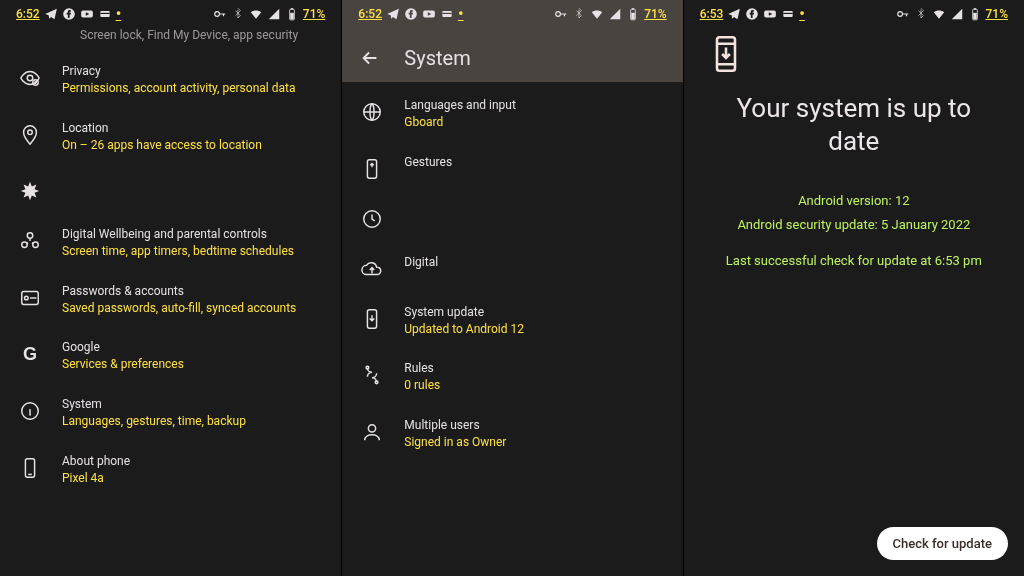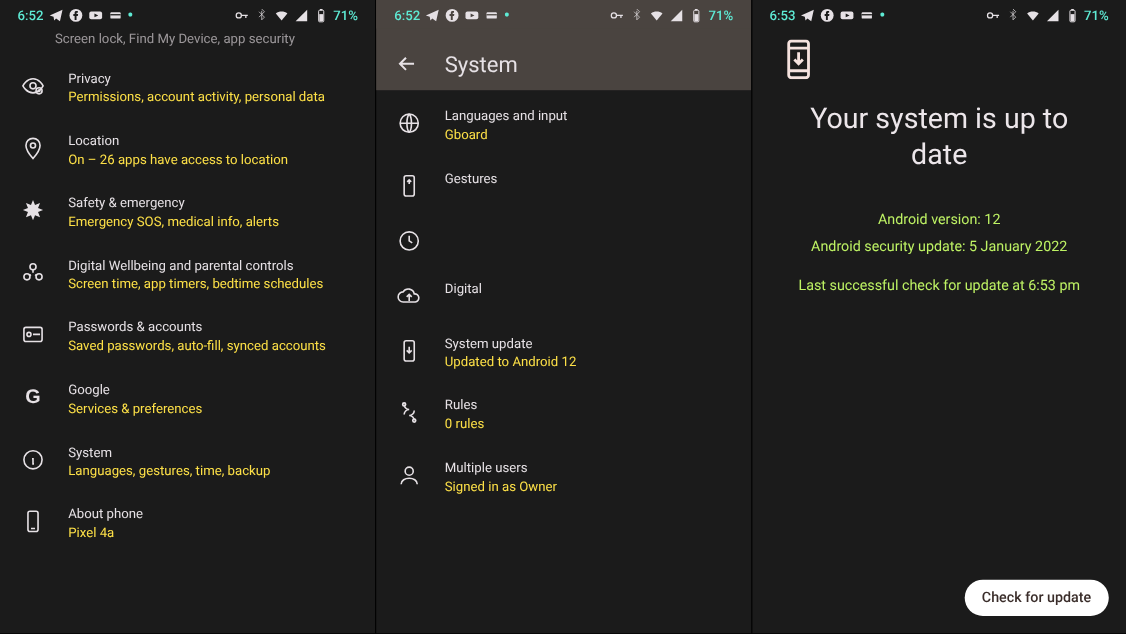--- a/index.html
+++ b/index.html
@@ -9,29 +9,30 @@
   }
   .phone {
     width:341.33px; height:576px; background:#1b1b1b; color:#e6e1e5;
     display:flex; flex-direction:column; position:relative;
   }
   .phone + .phone { border-left:1px solid #000; }
   
   .statusbar {
     display:flex; justify-content:space-between; align-items:center;
     padding:6px 16px 4px 16px; font-size:12px; font-weight:500;
-    color:#5eead4;
+    color:#fde047;
+    text-decoration:underline;
   }
   .status-left, .status-right { display:flex; align-items:center; gap:4px; }
   .sb-ico { display:inline-flex; width:14px; height:14px; }
   .sb-ico svg { width:14px; height:14px; }
   .sb-sep { font-size:16px; line-height:1; }
   
   .truncated {
-    color:#c6c0c4; font-size:12px; padding:2px 0 6px 50px; opacity:.75;
+    color:#c6c0c4; font-size:12px; padding:2px 0 6px 80px; opacity:.75;
   }
   
   .list { display:flex; flex-direction:column; padding:4px 0 8px 0; overflow:hidden; }
   .item {
     display:flex; gap:20px; padding:12px 18px;
     align-items:flex-start; cursor:pointer;
   }
   .item .icon {
     width:24px; min-width:24px; height:24px; margin-top:2px;
     display:flex; align-items:center; justify-content:center;
@@ -157,24 +158,20 @@
       <span class="txt">
           <span class="title">Location</span>
           <span class="sub">On – 26 apps have access to location</span>
         </span>
     </div>
     <div class="item">
       <span class="icon">
           <svg viewBox="0 0 24 24" class="fill">
             <path d="M12 2l2 5 5-2-2 5 5 2-5 2 2 5-5-2-2 5-2-5-5 2 2-5-5-2 5-2-2-5 5 2z"></path>
           </svg>
-        </span>
-      <span class="txt">
-          <span class="title">Safety &amp; emergency</span>
-          <span class="sub">Emergency SOS, medical info, alerts</span>
         </span>
     </div>
     <div class="item">
       <span class="icon">
           <svg viewBox="0 0 24 24">
             <circle cx="12" cy="6" r="3"></circle>
             <circle cx="6" cy="16" r="3"></circle>
             <circle cx="18" cy="16" r="3"></circle>
             <path d="M12 9v3M10 14l-2 1M14 14l2 1"></path>
           </svg>

